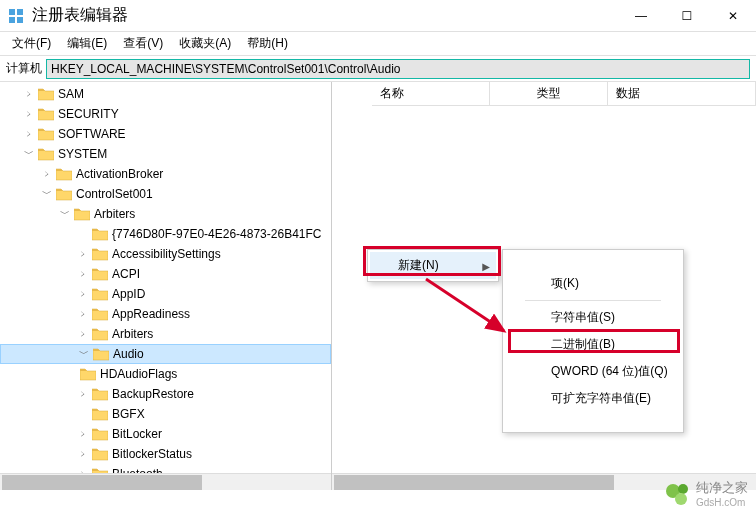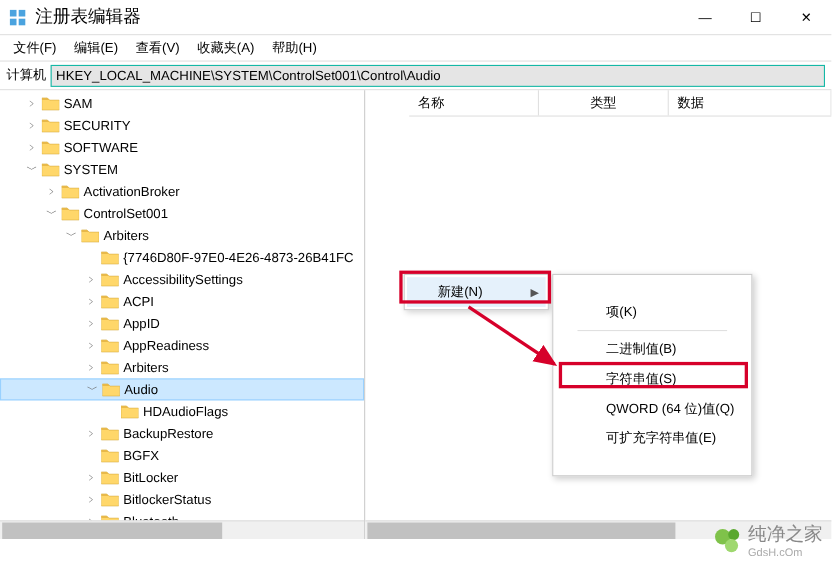--- a/index.html
+++ b/index.html
@@ -44,21 +44,21 @@
 .ctx-sub { position: absolute; background: #fff; border: 1px solid #ccc; box-shadow: 2px 2px 6px rgba(0,0,0,0.2); padding: 20px; z-index: 10; }
 .ctx-item { padding: 5px 18px 5px 28px; white-space: nowrap; position: relative; }
 .ctx-item.hl { background: #e5f1fb; }
 .ctx-sep { height: 1px; background: #e0e0e0; margin: 3px 2px; }
 .ctx-arrow { position: absolute; right: 6px; top: 50%; transform: translateY(-50%); font-size: 10px; color: #555; }
 
 .redbox { position: absolute; border: 3px solid #d6002a; pointer-events: none; z-index: 20; }
 .arrow-svg { position: absolute; z-index: 19; pointer-events: none; }
 
 .watermark { position: absolute; right: 8px; bottom: 6px; display: flex; align-items: center; gap: 4px; z-index: 30; }
-.wm-txt { color: #888; font-size: 17px; }
+.wm-txt { color: #888; font-size: 13px; }
 .wm-sub { color: #aaa; font-size: 10px; }
 </style>
 </head>
 <body>
 
 <div class="titlebar">
   <svg class="titlebar-icon" viewBox="0 0 16 16">
     <rect x="1" y="1" width="6" height="6" fill="#4aa3df"></rect>
       <rect x="9" y="1" width="6" height="6" fill="#4aa3df"></rect>
     <rect x="1" y="9" width="6" height="6" fill="#4aa3df"></rect>
@@ -199,21 +199,21 @@
           <span class="tree-label">Arbiters</span>
         </div>
         <div class="tree-row selected" style="padding-left: 76px;">
           <span class="chev">﹀</span>
           <svg class="folder-icon" viewBox="0 0 16 14">
             <path d="M0 2 L5 2 L7 4 L16 4 L16 13 L0 13 Z" fill="#ffd76a" stroke="#d4a83a" stroke-width="0.5"></path>
             <path d="M0 2 L5 2 L7 4 L0 4 Z" fill="#e8b94a"></path>
           </svg>
           <span class="tree-label">Audio</span>
         </div>
-        <div class="tree-row" style="padding-left: 94px;">
+        <div class="tree-row" style="padding-left: 64px;">
           <span class="chev blank">▸</span>
           <svg class="folder-icon" viewBox="0 0 16 14">
             <path d="M0 2 L5 2 L7 4 L16 4 L16 13 L0 13 Z" fill="#ffd76a" stroke="#d4a83a" stroke-width="0.5"></path>
             <path d="M0 2 L5 2 L7 4 L0 4 Z" fill="#e8b94a"></path>
           </svg>
           <span class="tree-label">HDAudioFlags</span>
         </div>
         <div class="tree-row" style="padding-left: 76px;">
           <span class="chev">﹥</span>
           <svg class="folder-icon" viewBox="0 0 16 14">
@@ -282,22 +282,22 @@
 <div class="ctx-sub" style="left:367px; top:249px; width:132px; padding:2px;">
   <div class="ctx-item hl">
     <span>新建(N)</span>
     <span class="ctx-arrow">▶</span>
   </div>
 </div>
 
 <div class="ctx-sub" style="left:502px; top:249px; width:182px;" id="submenu">
     <div class="ctx-item">项(K)</div>
     <div class="ctx-sep"></div>
+    <div class="ctx-item">字符串值(S)</div>
     <div class="ctx-item">二进制值(B)</div>
-    <div class="ctx-item">字符串值(S)</div>
     <div class="ctx-item">QWORD (64 位)值(Q)</div>
     <div class="ctx-item">可扩充字符串值(E)</div>
   </div>
 
 <div class="redbox" style="left:363px; top:246px; width:138px; height:30px;"></div>
 <div class="redbox" style="left:508px; top:329px; width:172px; height:24px;"></div>
 
 <svg class="arrow-svg" style="left:420px; top:273px;" width="100" height="70">
   <defs>
       <marker id="ah" markerWidth="8" markerHeight="8" refX="6" refY="3" orient="auto">

